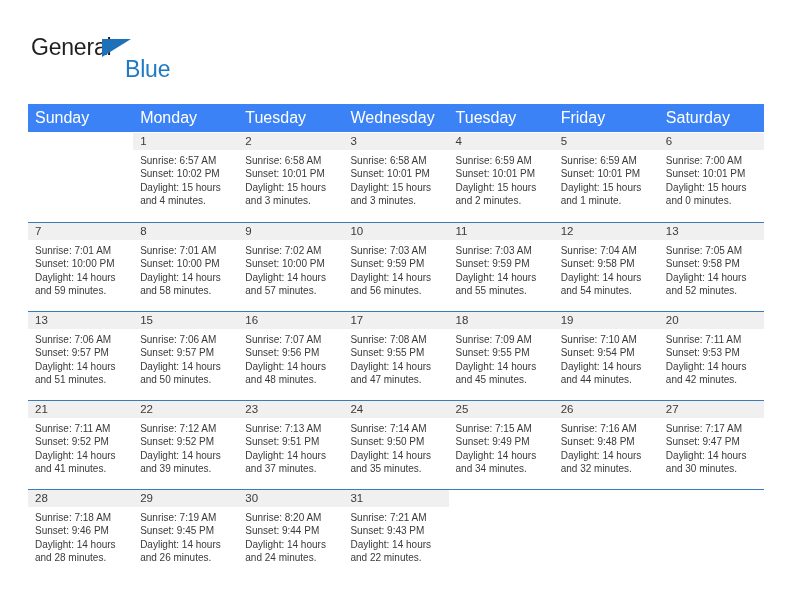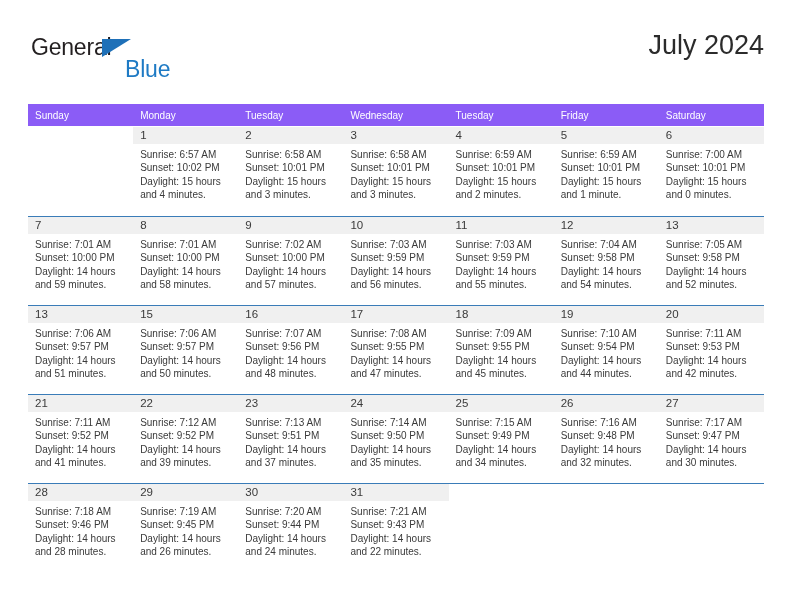--- a/index.html
+++ b/index.html
@@ -92,23 +92,23 @@
   
   .calendar {
     position: absolute;
     left: 28px;
     top: 104px;
     width: 736px;
     border-collapse: collapse;
     table-layout: fixed;
   }
   .calendar th {
-    background: #8b5cf6;
+    background: #3b82f6;
     color: #ffffff;
-    font-size: 10px;
+    font-size: 16px;
     font-weight: normal;
     text-align: left;
     padding: 5px 0 5px 7px;
     height: 12px;
     border: none;
   }
   .calendar td {
     vertical-align: top;
     padding: 0;
     border: none;
@@ -156,21 +156,20 @@
 
   <div class="header">
 
     <div class="logo">
       <span class="logo-general">General</span>
       <span class="logo-tri"></span>
       <span class="logo-blue">Blue</span>
     </div>
 
     <div class="title-block">
-      <h1 class="cal-title">July 2024</h1>
     </div>
 
   </div>
 
   <table class="calendar">
     <thead>
       <tr id="weekday-row">
           <th>Sunday</th>
           <th>Monday</th>
           <th>Tuesday</th>
@@ -511,21 +510,21 @@
                 <div>Sunset: 9:45 PM</div>
                 <div>Daylight: 14 hours</div>
                 <div>and 26 minutes.</div>
               </div>
             </div>
           </td>
           <td>
             <div class="cell">
               <div class="daynum-band">30</div>
               <div class="cell-body">
-                <div>Sunrise: 7:20 AM</div>
+                <div>Sunrise: 8:20 AM</div>
                 <div>Sunset: 9:44 PM</div>
                 <div>Daylight: 14 hours</div>
                 <div>and 24 minutes.</div>
               </div>
             </div>
           </td>
           <td>
             <div class="cell">
               <div class="daynum-band">31</div>
               <div class="cell-body">

